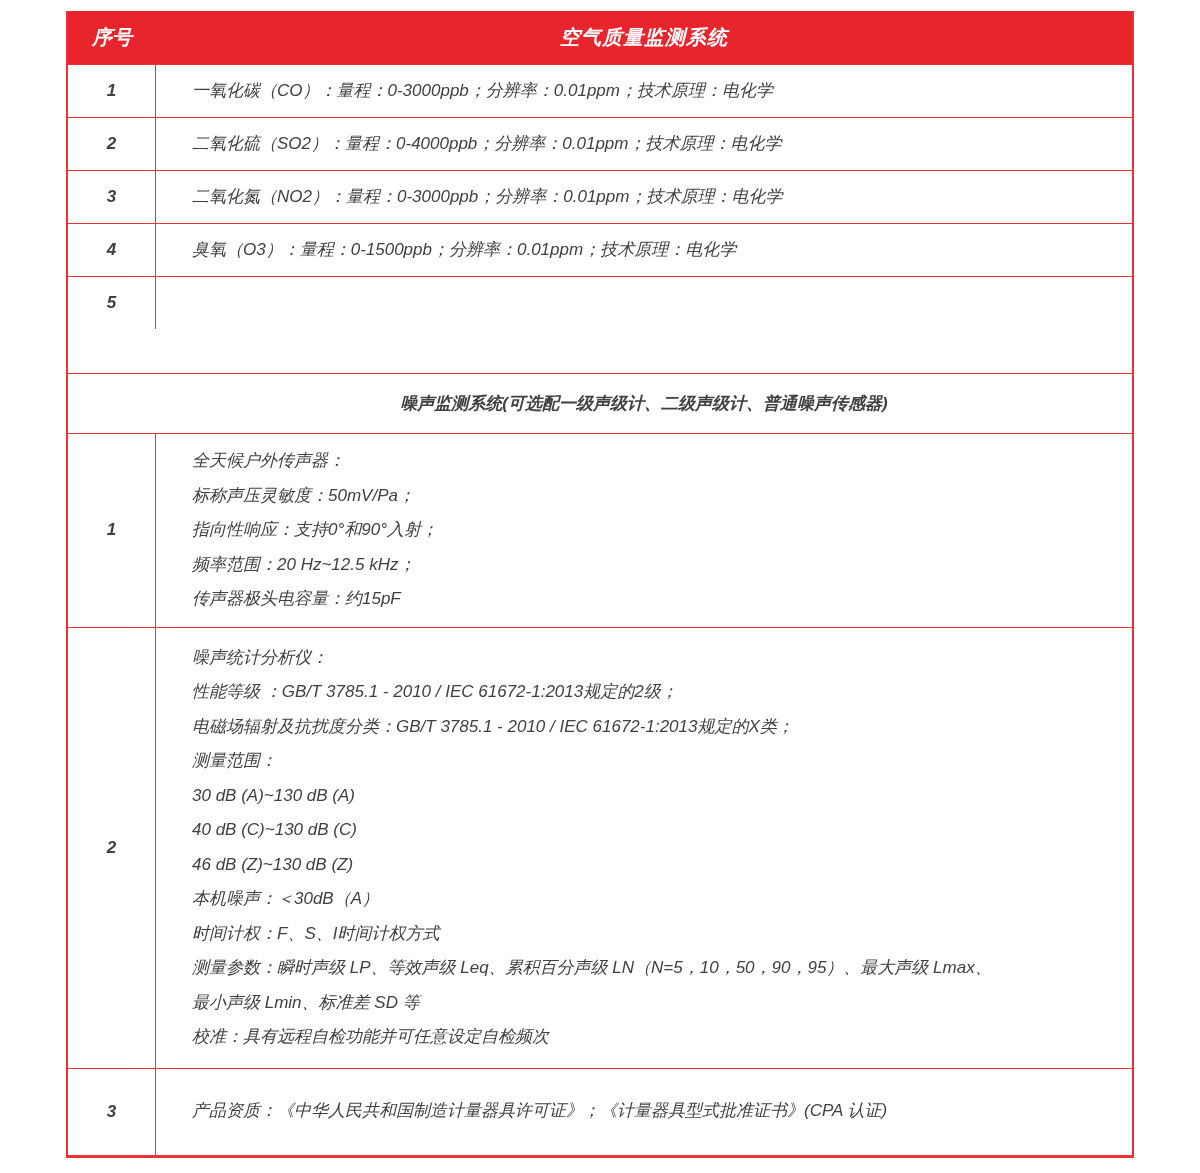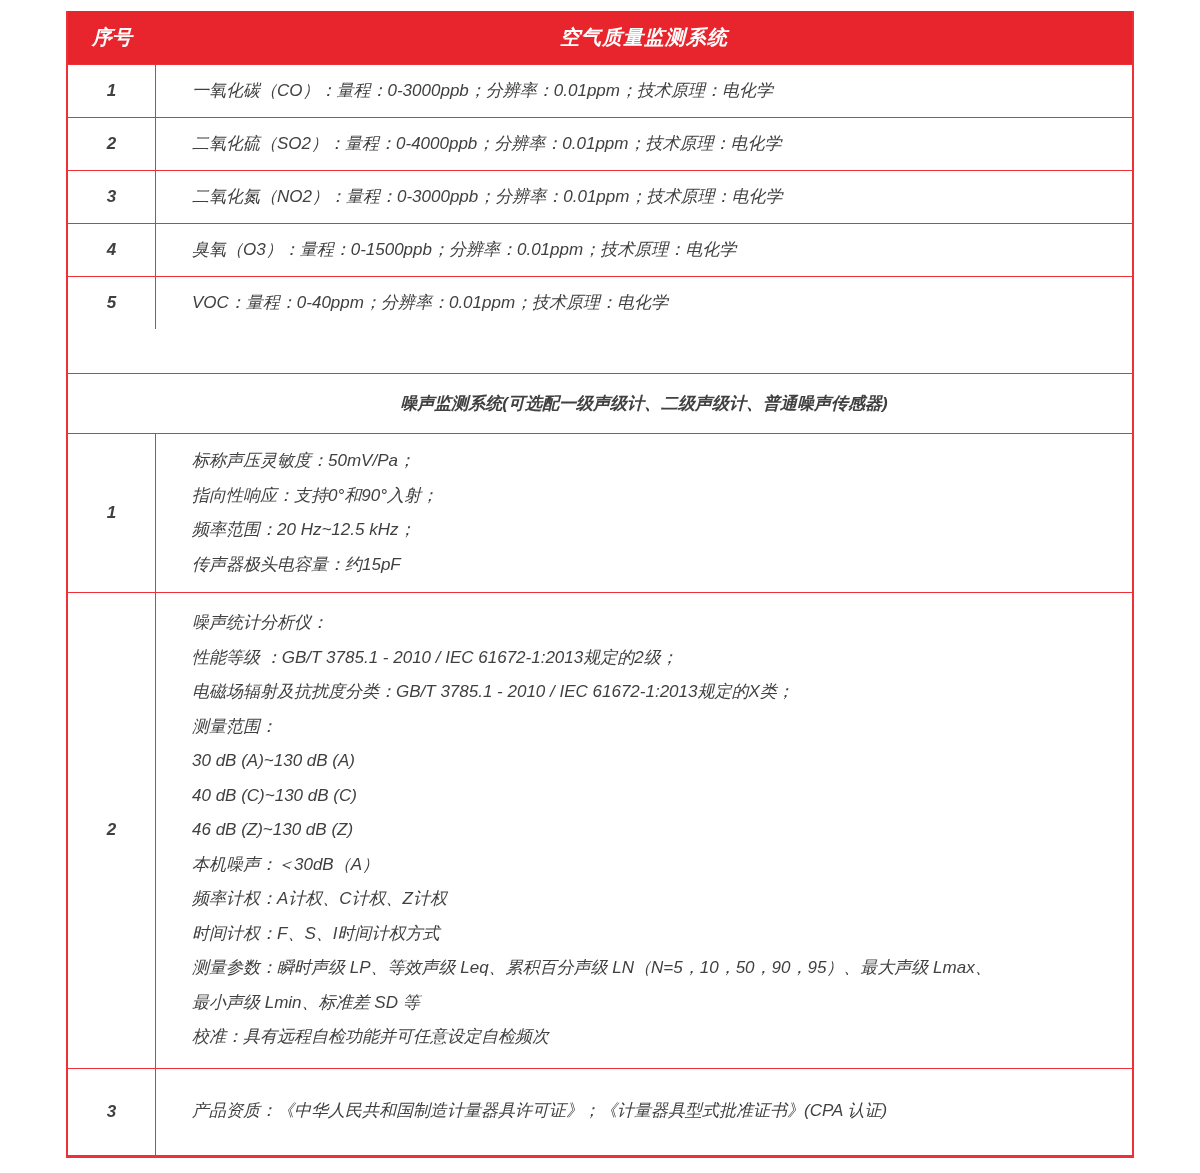--- a/index.html
+++ b/index.html
@@ -122,51 +122,48 @@
       </div>
   </div>
   <div class="row single">
     <div class="num-cell">4</div>
     <div class="spec-cell">
         <div class="spec-line">臭氧（O3）：量程：0-1500ppb；分辨率：0.01ppm；技术原理：电化学</div>
       </div>
   </div>
   <div class="row single">
     <div class="num-cell">5</div>
-    <div class="spec-cell">
-        <div class="spec-line">VOC：量程：0-40ppm；分辨率：0.01ppm；技术原理：电化学</div>
-      </div>
   </div>
 
   <div class="section-row">
     <div class="section-title">噪声监测系统(可选配一级声级计、二级声级计、普通噪声传感器)</div>
   </div>
 
   <div class="row multi">
     <div class="num-cell">1</div>
     <div class="spec-cell">
+      <div class="spec-line">全天候户外传声器：</div>
       <div class="spec-line">标称声压灵敏度：50mV/Pa；</div>
       <div class="spec-line">指向性响应：支持0°和90°入射；</div>
       <div class="spec-line">频率范围：20 Hz~12.5 kHz；</div>
       <div class="spec-line">传声器极头电容量：约15pF</div>
     </div>
   </div>
 
   <div class="row multi tall">
     <div class="num-cell">2</div>
     <div class="spec-cell">
       <div class="spec-line">噪声统计分析仪：</div>
       <div class="spec-line">性能等级 ：GB/T 3785.1 - 2010 / IEC 61672-1:2013规定的2级；</div>
       <div class="spec-line">电磁场辐射及抗扰度分类：GB/T 3785.1 - 2010 / IEC 61672-1:2013规定的X类；</div>
       <div class="spec-line">测量范围：</div>
       <div class="spec-line">30 dB (A)~130 dB (A)</div>
       <div class="spec-line">40 dB (C)~130 dB (C)</div>
       <div class="spec-line">46 dB (Z)~130 dB (Z)</div>
       <div class="spec-line">本机噪声：＜30dB（A）</div>
-      <div class="spec-line">频率计权：A计权、C计权、Z计权</div>
       <div class="spec-line">时间计权：F、S、I时间计权方式</div>
       <div class="spec-line">测量参数：瞬时声级 LP、等效声级 Leq、累积百分声级 LN（N=5，10，50，90，95）、最大声级 Lmax、</div>
       <div class="spec-line">最小声级 Lmin、标准差 SD 等</div>
       <div class="spec-line">校准：具有远程自检功能并可任意设定自检频次</div>
     </div>
   </div>
 
   <div class="row single last">
     <div class="num-cell">3</div>
     <div class="spec-cell">

